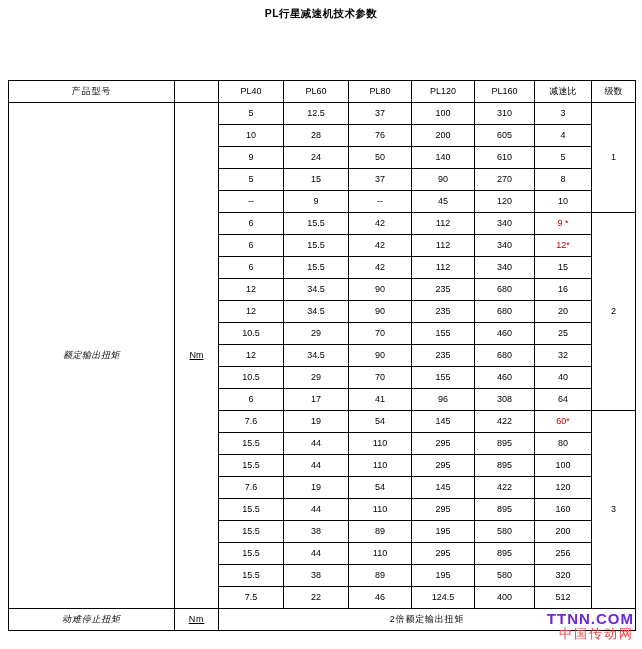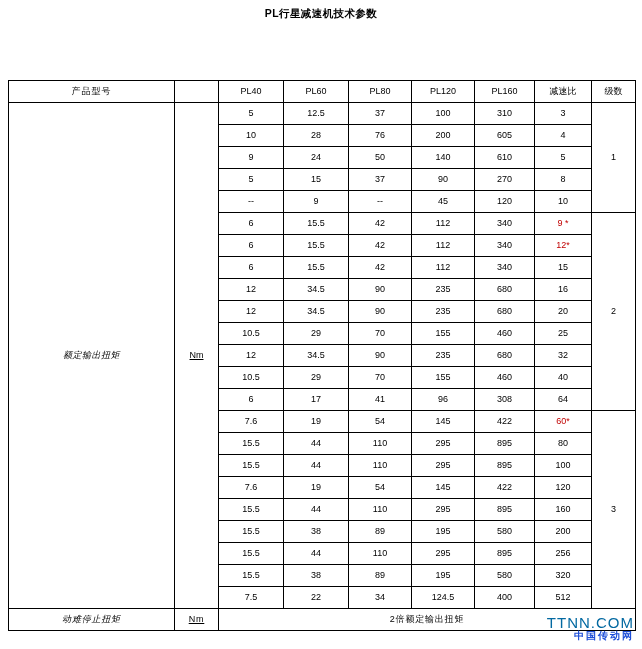--- a/index.html
+++ b/index.html
@@ -78,30 +78,30 @@
   }
   .watermark {
     position: absolute;
     right: 8px;
     bottom: 6px;
     text-align: right;
     pointer-events: none;
   }
   .wm-line1 {
     font-size: 15px;
-    font-weight: normal;
-    color: #0369a1;
+    font-weight: bold;
+    color: #6d28d9;
     letter-spacing: 1px;
     text-shadow: 0 1px 0 #ffffff;
     margin-top: 48px;
   }
   .wm-line2 {
-    font-size: 10px;
-    font-weight: bold;
-    color: #1d4ed8;
+    font-size: 13px;
+    font-weight: normal;
+    color: #ef4444;
     letter-spacing: 2px;
     margin-top: -2px;
   }
 </style>
 </head>
 <body>
 
 <div class="page">
 
   <div class="doc-title">PL行星减速机技术参数</div>
@@ -309,21 +309,21 @@
             <td>15.5</td>
             <td>38</td>
             <td>89</td>
             <td>195</td>
             <td>580</td>
             <td>320</td>
           </tr>
           <tr>
             <td>7.5</td>
             <td>22</td>
-            <td>34</td>
+            <td>46</td>
             <td>124.5</td>
             <td>400</td>
             <td>512</td>
           </tr>
           <tr>
             <td class="label-cell bottom-span">动难停止扭矩</td>
             <td class="unit bottom-span">Nm</td>
             <td class="bottom-span" colspan="7">2倍额定输出扭矩</td>
           </tr>
         </tbody>

